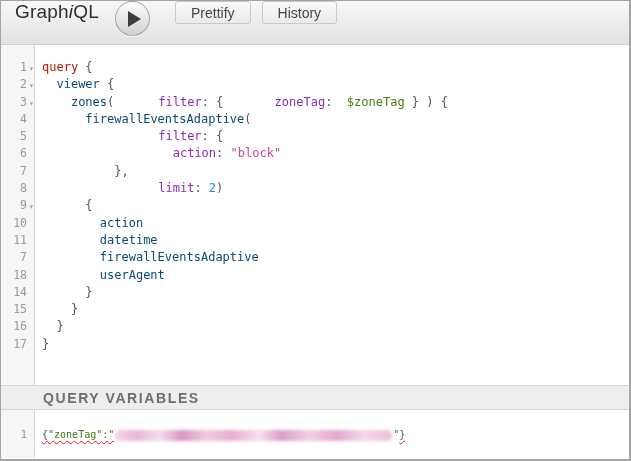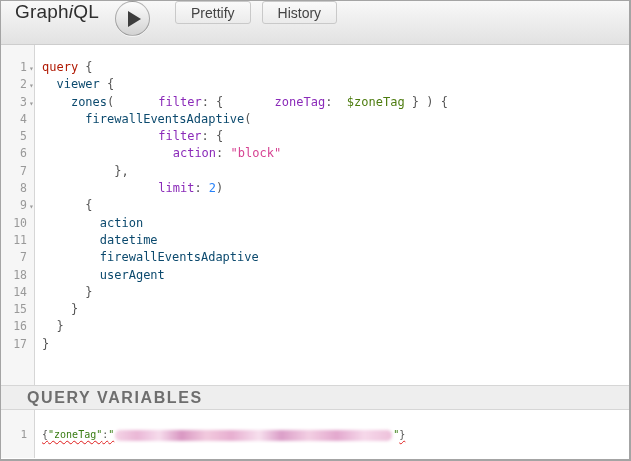--- a/index.html
+++ b/index.html
@@ -47,21 +47,21 @@
   .attr { color:#8B2BB9;margin-left:44px; }
   .num  { color:#2882F9; }
   .str  { color:#D64292; }
   .vr   { color:#4d7c0f; }
   .pn   { color:#555; }
   .pl   { color:#141823; }
 
   
   .var-title { height:25px; background:#eeeeee; border-top:1px solid #d6d6d6;
                border-bottom:1px solid #d6d6d6; display:flex; align-items:center; }
-  .var-title span { margin-left:26px; font-size:16px; font-weight:bold; color:#6e6e6e;
+  .var-title span { margin-left:42px; font-size:14px; font-weight:bold; color:#6e6e6e;
                     letter-spacing:1.6px; }
   .var-editor { height:48px; }
   .var-editor .code-lines { position:relative; padding-top:18px; }
   .var-editor .code-row { height:14px; line-height:14px; font:10px "DejaVu Sans Mono", monospace; }
   .var-editor .ln { font-size:11px; }
   .vkey { color:#397D13; }
   .vpn  { color:#555; }
   .squiggle { text-decoration:underline; text-decoration-style:wavy;
               text-decoration-color:#df1b1b; text-decoration-thickness:1px;
               text-underline-offset:2px; }

